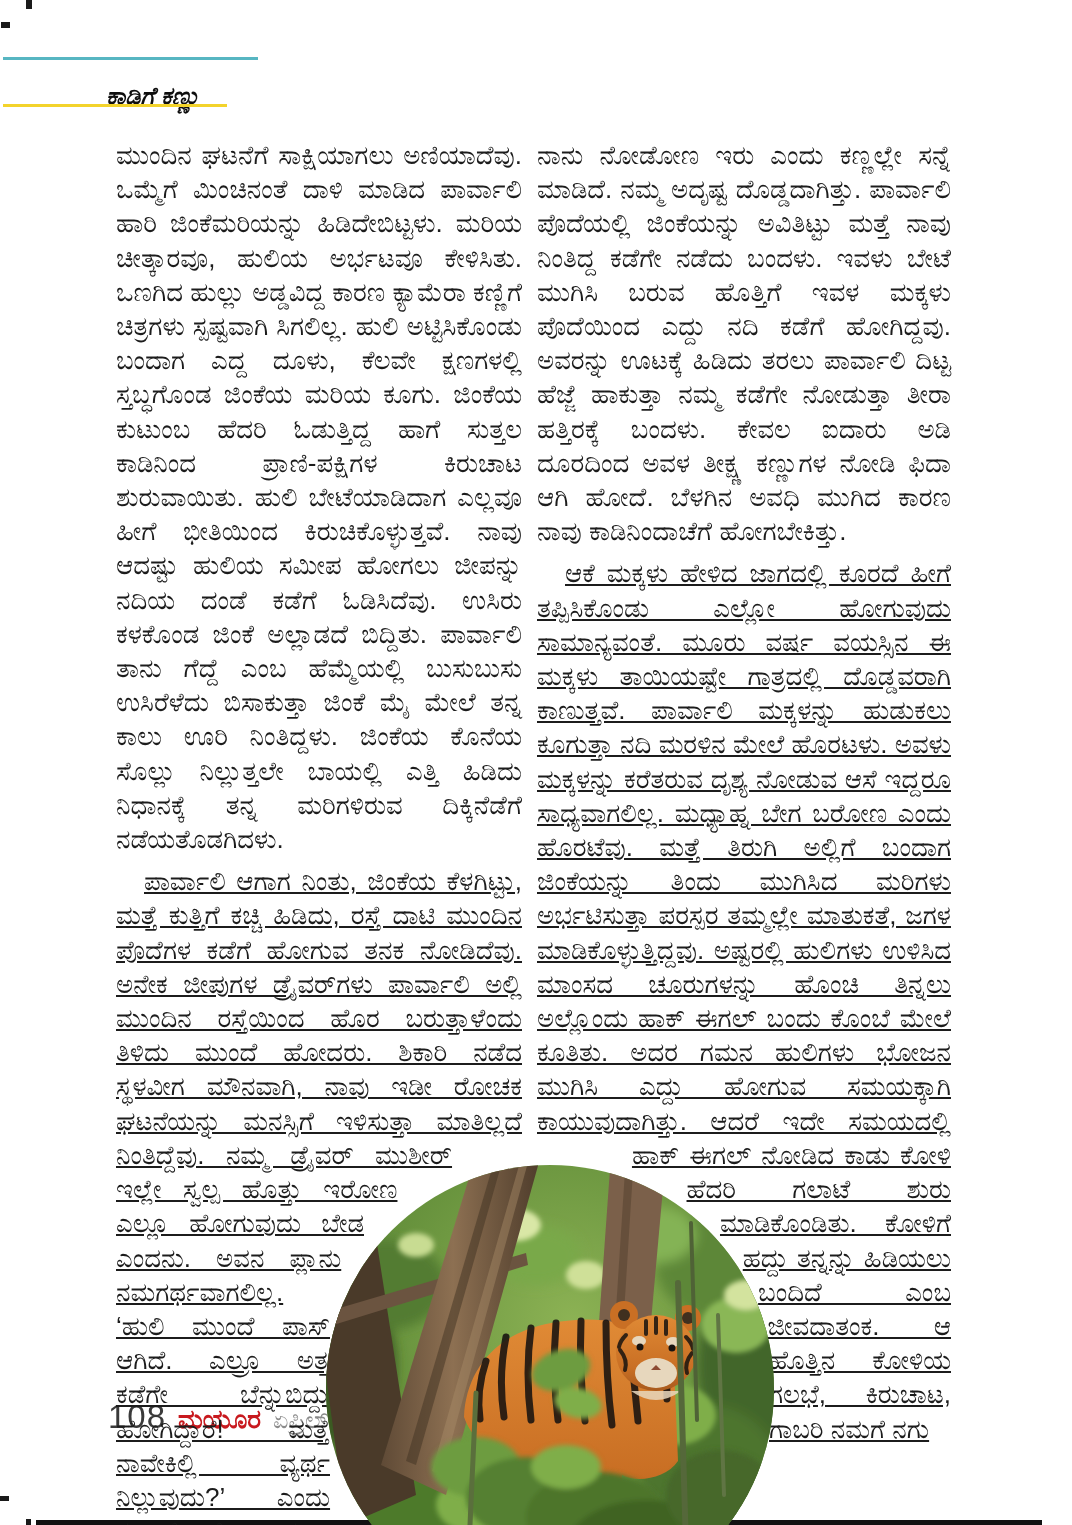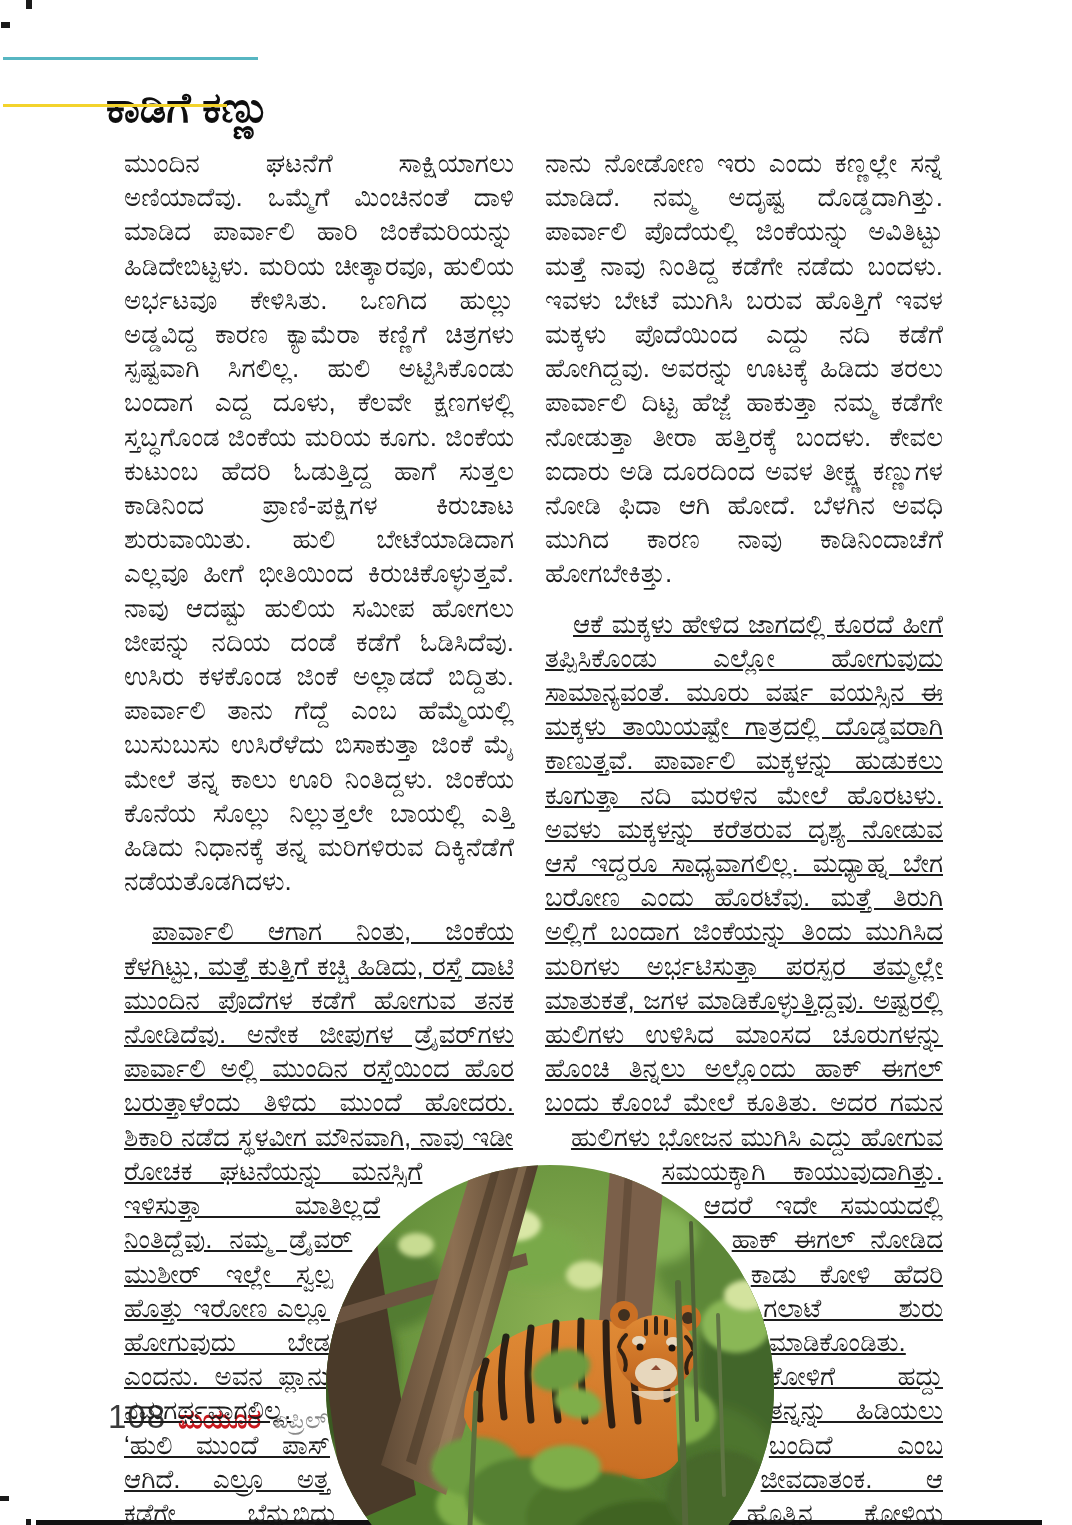--- a/index.html
+++ b/index.html
@@ -21,33 +21,33 @@
   .mark-tl-h{left:1px;top:22px;width:9px;height:6px;}
   .mark-bl-h{left:0;top:1496px;width:9px;height:5px;}
   .mark-bl-v{left:26px;top:1519px;width:5px;height:6px;}
   .bottom-bar{position:absolute;left:36px;top:1520px;width:1006px;height:5px;background:#121212;}
 
   
   .rule-top{position:absolute;left:3px;top:57px;width:255px;height:3px;background:var(--teal);}
   .rule-bottom{position:absolute;left:3px;top:104px;width:224px;height:3px;background:var(--yellow);}
   .page-title{
     position:absolute;left:106px;top:58px;width:300px;
-    font-size:42px;font-weight:bold;color:#0e0e0e;line-height:44px;
+    font-size:24px;font-weight:bold;color:#0e0e0e;line-height:44px;font-style:italic;
   }
 
   
   .col{
     position:absolute;top:130px;
     font-size:26px;line-height:34.2px;text-align:justify;
     color:#1c1c1c;z-index:2;
     text-rendering:optimizeLegibility;
   }
   .col-left{left:108px;width:422px;height:1395px;}
   .col-right{left:529px;width:430px;height:1395px;}
-  .col p{margin:16px;padding:0;}
+  .col p{margin:8px;padding:0;}
   .col p.indent{text-indent:28px;text-decoration:underline;}
 
   
   .spacer-left{
     float:right;width:200px;height:360px;margin-top:1035px;
     shape-outside:circle(238px at 220px 1259px);
   }
   .spacer-right{
     float:left;width:240px;height:360px;margin-top:1035px;
     shape-outside:circle(238px at 5px 1259px);

